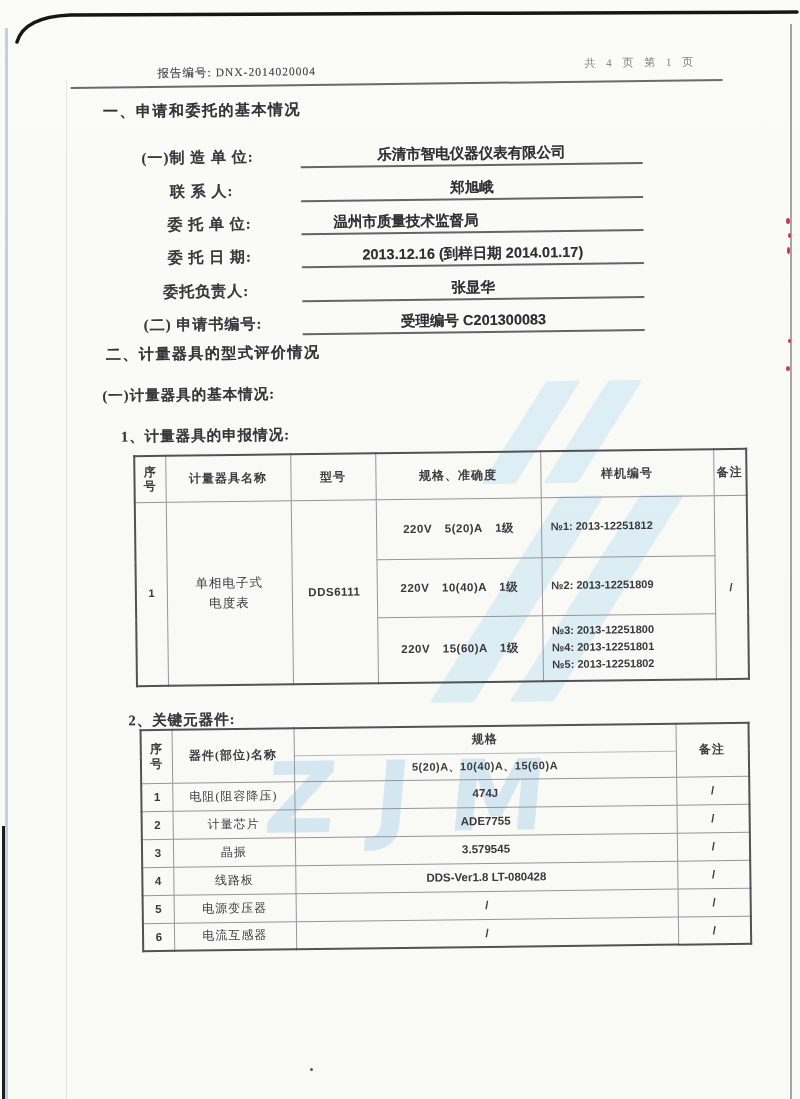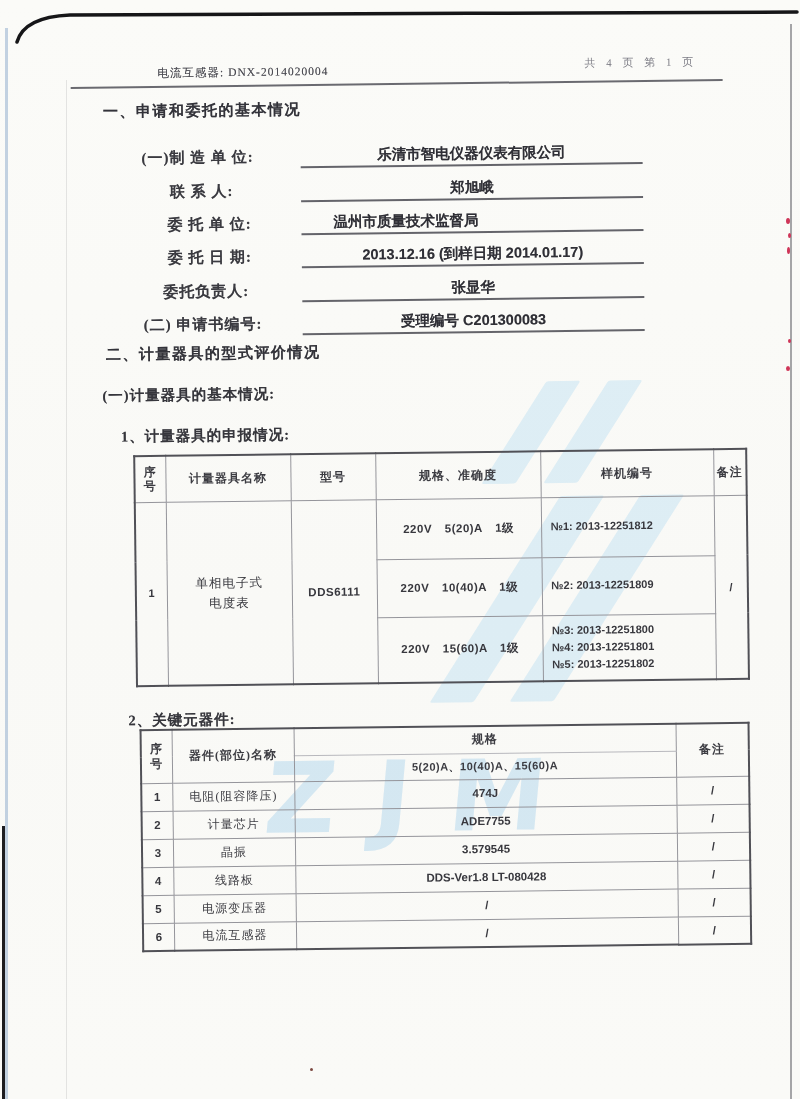--- a/index.html
+++ b/index.html
@@ -78,21 +78,21 @@
 
   <div class="content">
 
     <div class="wm-slash wm-s1"></div>
     <div class="wm-slash wm-s2"></div>
     <div class="wm-slash wm-s3"></div>
     <div class="wm-slash wm-s4"></div>
     <div class="wm-text">ZJM</div>
 
     <div class="report-no txtshadow">
-      <span>电流互感器:</span>
+      <span>报告编号:</span>
       <span>DNX-2014020004</span>
     </div>
     <div class="page-ind">共 4 页 第 1 页</div>
     <div class="header-rule"></div>
 
     <div class="sec-title t1 txtshadow">一、申请和委托的基本情况</div>
 
     <div class="field" style="top:146px">
       <div class="flabel txtshadow" style="left:146px">(一)制 造 单 位:</div>
       <div class="fvalue txtshadow">乐清市智电仪器仪表有限公司</div>

